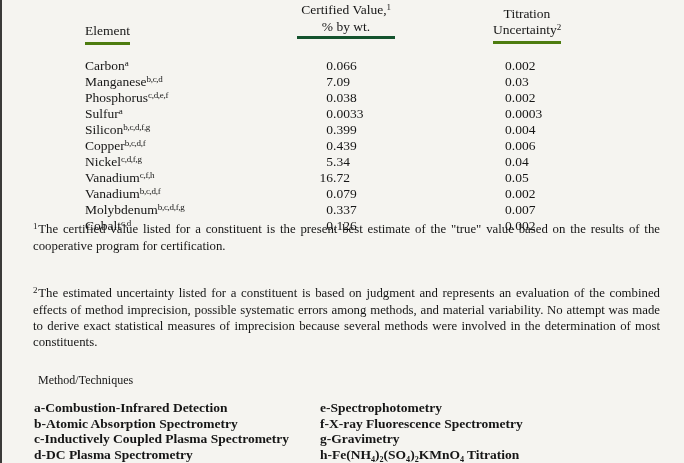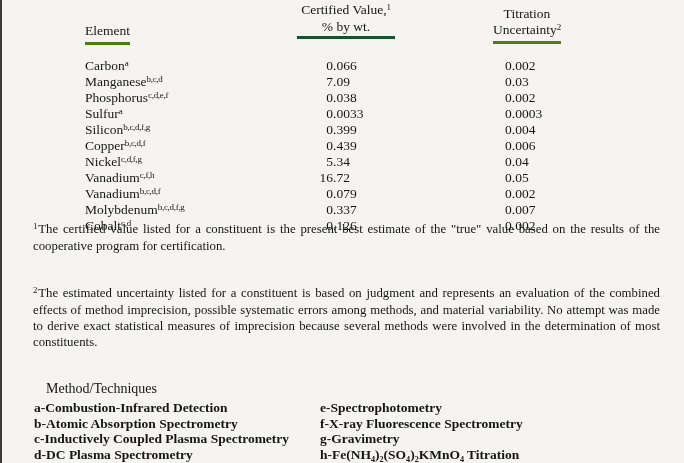--- a/index.html
+++ b/index.html
@@ -29,21 +29,21 @@
   .td-unc{width:277px;box-sizing:border-box;padding-left:98px;text-align:left;}
   .num .ip{display:inline-block;min-width:14px;text-align:right;}
 
   
   .fn{position:absolute;left:33px;width:627px;margin:0;font-size:12.8px;line-height:16px;text-align:justify;}
   .fn .sup{margin-right:1px;}
   #fn1{top:221px;}
   #fn2{top:285px;}
 
   
-  .methods-title{position:absolute;left:34px;top:369px;margin:12px;font-size:14px;font-weight:normal;}
+  .methods-title{position:absolute;left:34px;top:369px;margin:4px;font-size:12px;font-weight:normal;}
   .methods{position:absolute;left:34px;top:400px;display:flex;font-size:13.5px;line-height:15.5px;font-weight:bold;}
   .mcol-left{width:286px;}
   .mcol-right{width:340px;}
 </style>
 </head>
 <body>
 
 <div class="scan-edge"></div>
 
 <div class="certtable">

